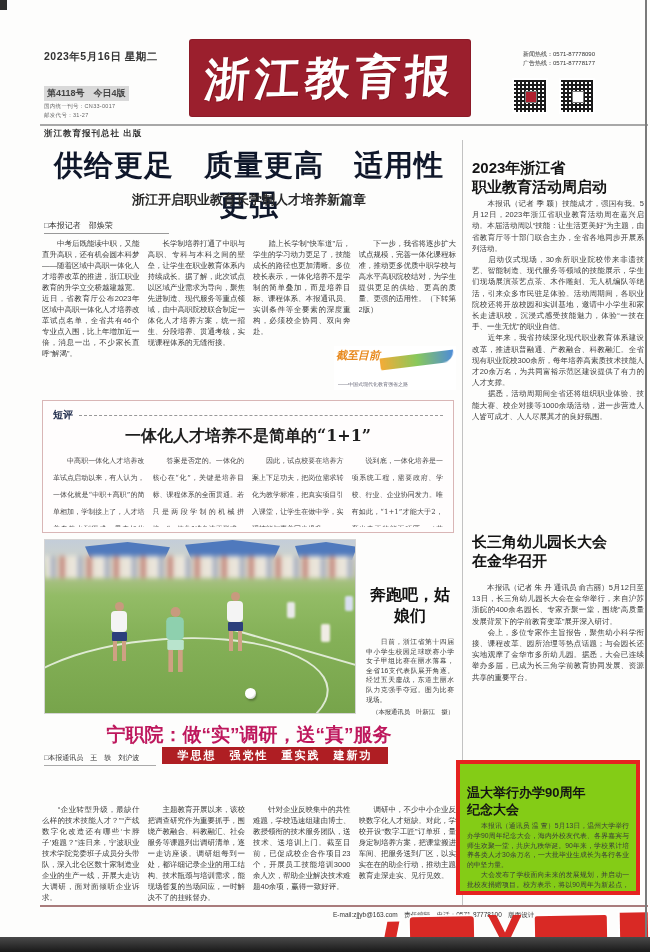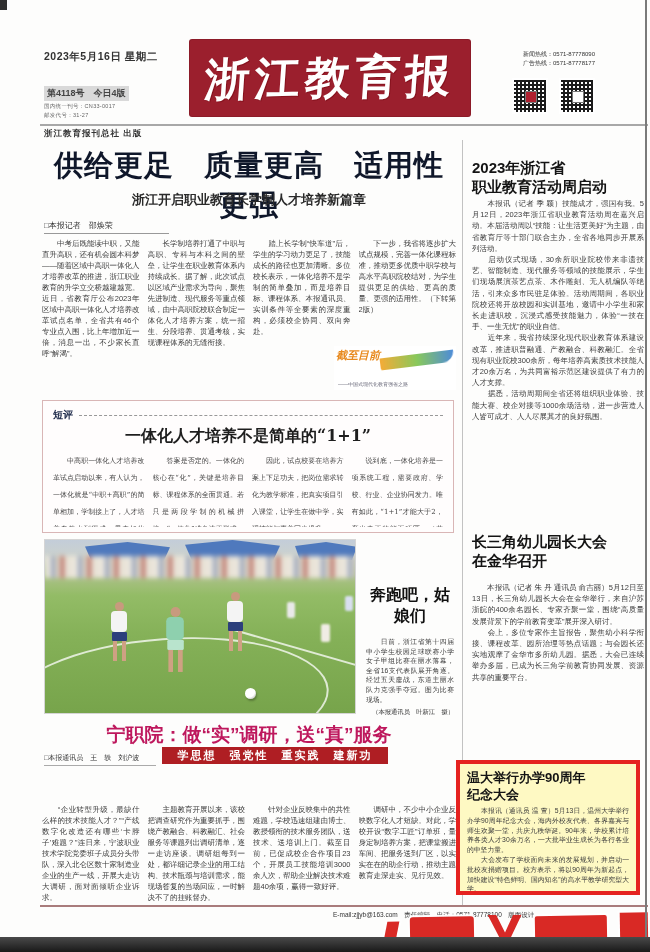--- a/index.html
+++ b/index.html
@@ -95,21 +95,21 @@
 
   
   #col-divider{left:462px;top:140px;width:1px;height:766px;background:#c2c2c2;}
   .r-title{font-size:15px;font-weight:800;color:#141414;line-height:19px;}
   #right-a-title{left:472px;top:146px;width:172px;margin-top:12px;}
   #right-a-body{left:472px;top:198px;width:172px;height:320px;overflow:hidden;}
   .r-body p{margin:0;font-size:7.5px;line-height:11.2px;}
   #right-b-title{left:472px;top:532px;width:172px;}
   #right-b-body{left:472px;top:582px;width:172px;height:172px;overflow:hidden;}
   #right-c-box{left:456px;top:760px;width:184px;height:135px;box-sizing:border-box;border:4px solid #e52320;
-    background:#fef9c3;padding:5px 7px;overflow:hidden;}
+    background:#84cc16;padding:20px 7px;overflow:hidden;}
   .rc-title{font-size:13px;font-weight:800;color:#141414;line-height:17px;}
   #right-c-body p{margin:0;font-size:6.8px;line-height:9.8px;}
 
   
   #footer-rule{left:40px;top:905px;width:608px;height:2px;background:#a97c7c;}
   #footer-text{left:333px;top:911px;width:300px;font-size:6.5px;color:#333;}
   #watermark{left:330px;top:915px;width:320px;height:32px;transform:rotate(-1deg);}
   .wm{position:absolute;background:#d8231f;box-shadow:0 0 0 2px #fff;opacity:.97;}
   #wm1{left:55px;top:5px;width:12px;height:24px;transform:skewX(-12deg);}
   #wm2{left:80px;top:1px;width:64px;height:25px;border-radius:3px;}

